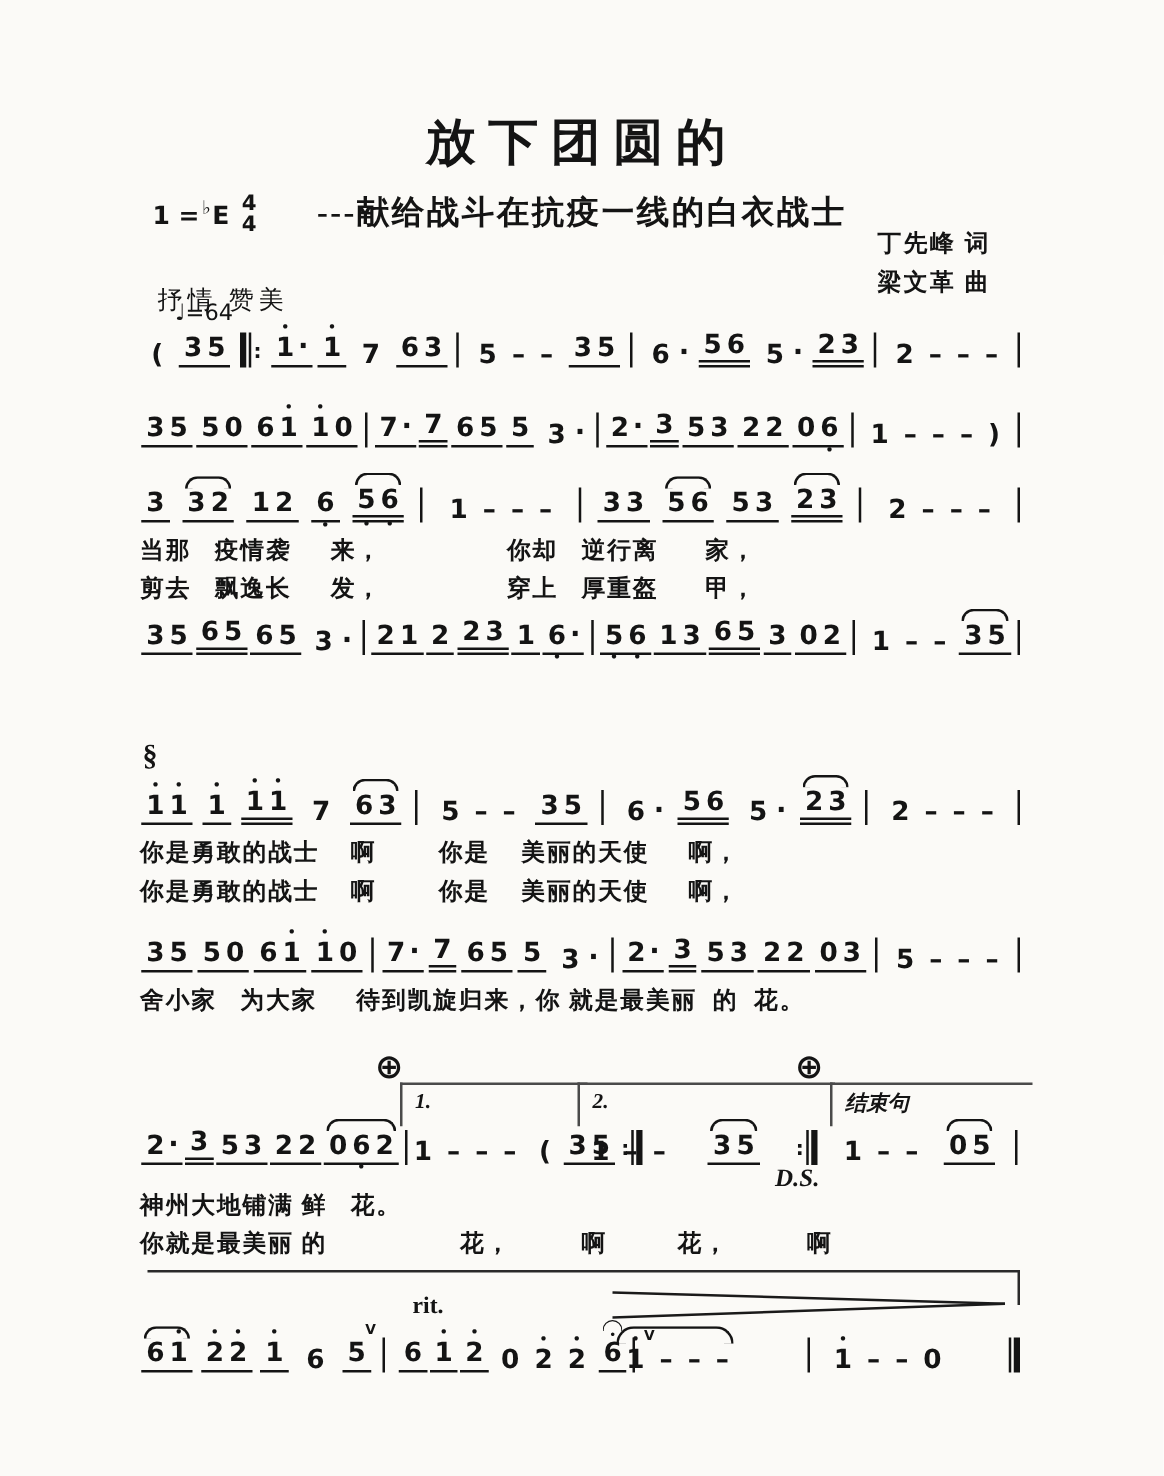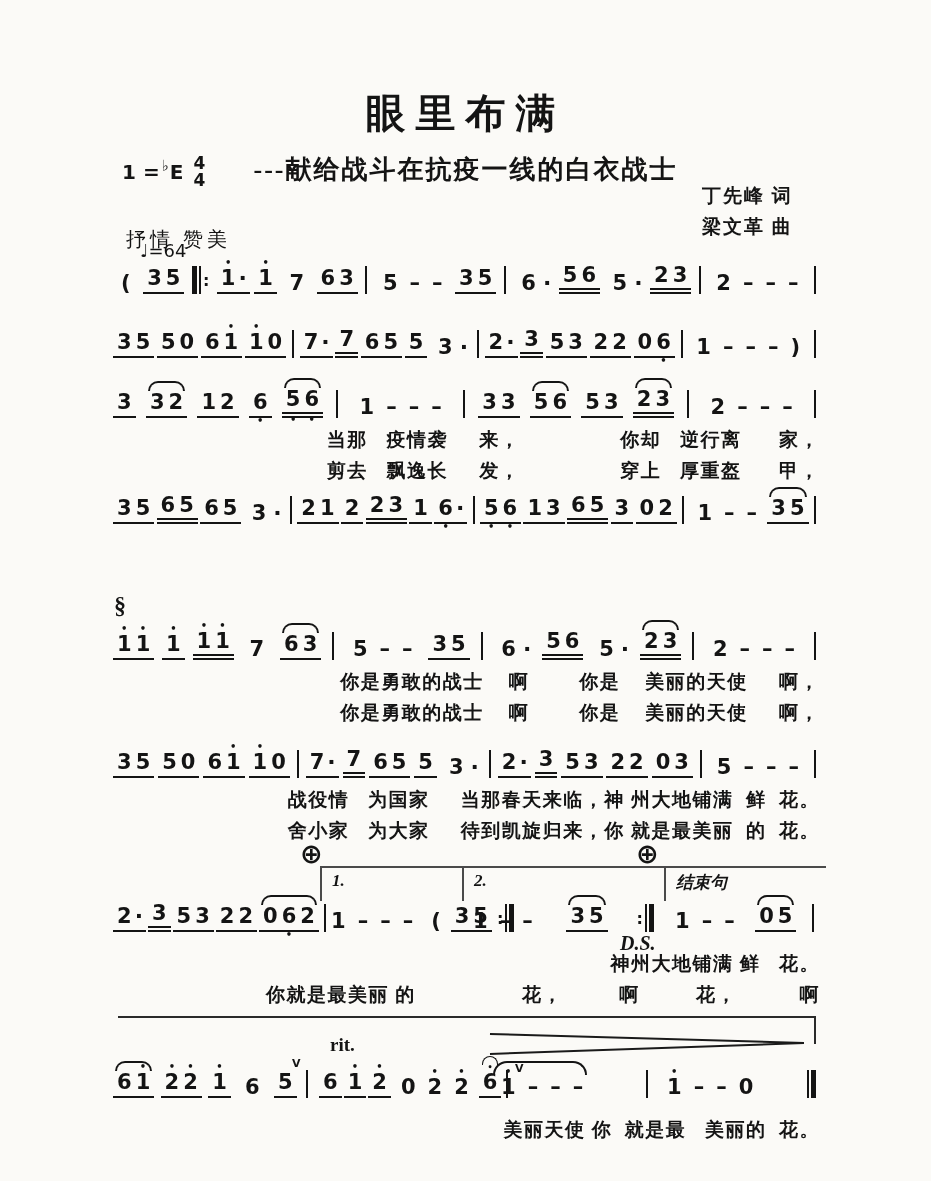--- a/index.html
+++ b/index.html
@@ -44,40 +44,40 @@
        border:2px solid #141414;border-bottom:none;border-radius:10px 10px 0 0;}
   .g-arcw::before{content:"";position:absolute;left:0;right:4px;top:-16px;height:12px;
        border:2px solid #141414;border-bottom:none;border-radius:14px 14px 0 0;}
   .bw{display:inline-flex;align-items:flex-end;margin:0 4px;gap:2px;}
   .bl{width:2px;height:28px;background:#141414;display:inline-block;}
   .bl.blk{width:5px;}
   .bdots{font-family:"DejaVu Sans",sans-serif;font-weight:700;font-size:16px;line-height:26px;}
 
   .lyrics{margin-top:9px;}
   .lyrics.lyr-abs{position:absolute;left:0;right:0;}
-  .lyric{white-space:pre;font-size:19px;font-weight:700;letter-spacing:1.5px;height:31px;text-align:right;}
+  .lyric{white-space:pre;font-size:19px;font-weight:700;letter-spacing:1.5px;height:31px;}
 
   
   .segno{position:absolute;left:114px;top:592px;font-size:24px;font-weight:700;}
   .coda{position:absolute;font-family:"DejaVu Sans",sans-serif;font-size:27px;font-weight:700;}
   .volta{position:absolute;height:30px;border-top:2.5px solid #4a4a4a;border-left:2.5px solid #4a4a4a;
          padding:3px 0 0 10px;font-style:italic;font-weight:700;font-size:17px;}
   .ds{position:absolute;font-style:italic;font-weight:700;font-size:20px;
       font-family:"Liberation Serif",serif;}
   .rit{position:absolute;font-weight:700;font-size:19px;}
   .endline{position:absolute;left:118px;top:1016px;width:696px;height:26px;
            border-top:2.5px solid #2a2a2a;border-right:2.5px solid #2a2a2a;}
   .hairpin{position:absolute;left:488px;top:1030px;}
 </style>
 </head>
 <body>
 
 <div class="page">
 
-  <div class="title">眼里布满</div>
+  <div class="title">放下团圆的</div>
   <div class="subtitle">---献给战斗在抗疫一线的白衣战士</div>
 
   <div class="keyblock">
     <span>1 = </span>
     <span class="flat">♭</span>
     <span>E</span>
     <span class="frac">
       <span>4</span>
       <span>4</span>
     </span>
@@ -527,21 +527,20 @@
           <span class="note">5</span>
           <span class="note">–</span>
           <span class="note">–</span>
           <span class="note">–</span>
         </span>
         <span class="bw">
           <span class="bl"></span>
         </span>
       </div>
     <div class="lyrics">
-        <div class="lyric">战役情   为国家     当那春天来临，神 州大地铺满  鲜  花。</div>
         <div class="lyric">舍小家   为大家     待到凯旋归来，你 就是最美丽  的  花。</div>
       </div>
   </div>
 
   <div class="coda" style="left:300px;top:838px;">⊕</div>
   <div class="coda" style="left:636px;top:838px;">⊕</div>
   <div class="volta" style="left:320px;top:866px;width:138px;">
     <span>1.</span>
   </div>
   <div class="volta" style="left:462px;top:866px;width:194px;">
@@ -702,18 +701,15 @@
           <span class="note">1<span class="hid">•</span></span>
           <span class="note">–</span>
           <span class="note">–</span>
           <span class="note">0</span>
         </span>
         <span class="bw">
           <span class="bl"></span>
           <span class="bl blk"></span>
         </span>
       </div>
-    <div class="lyrics lyr-abs" style="top:46px;padding-left:55px;">
-        <div class="lyric">美丽天使 你  就是最   美丽的  花。</div>
-      </div>
   </div>
 
 </div>
 
 </body></html>

